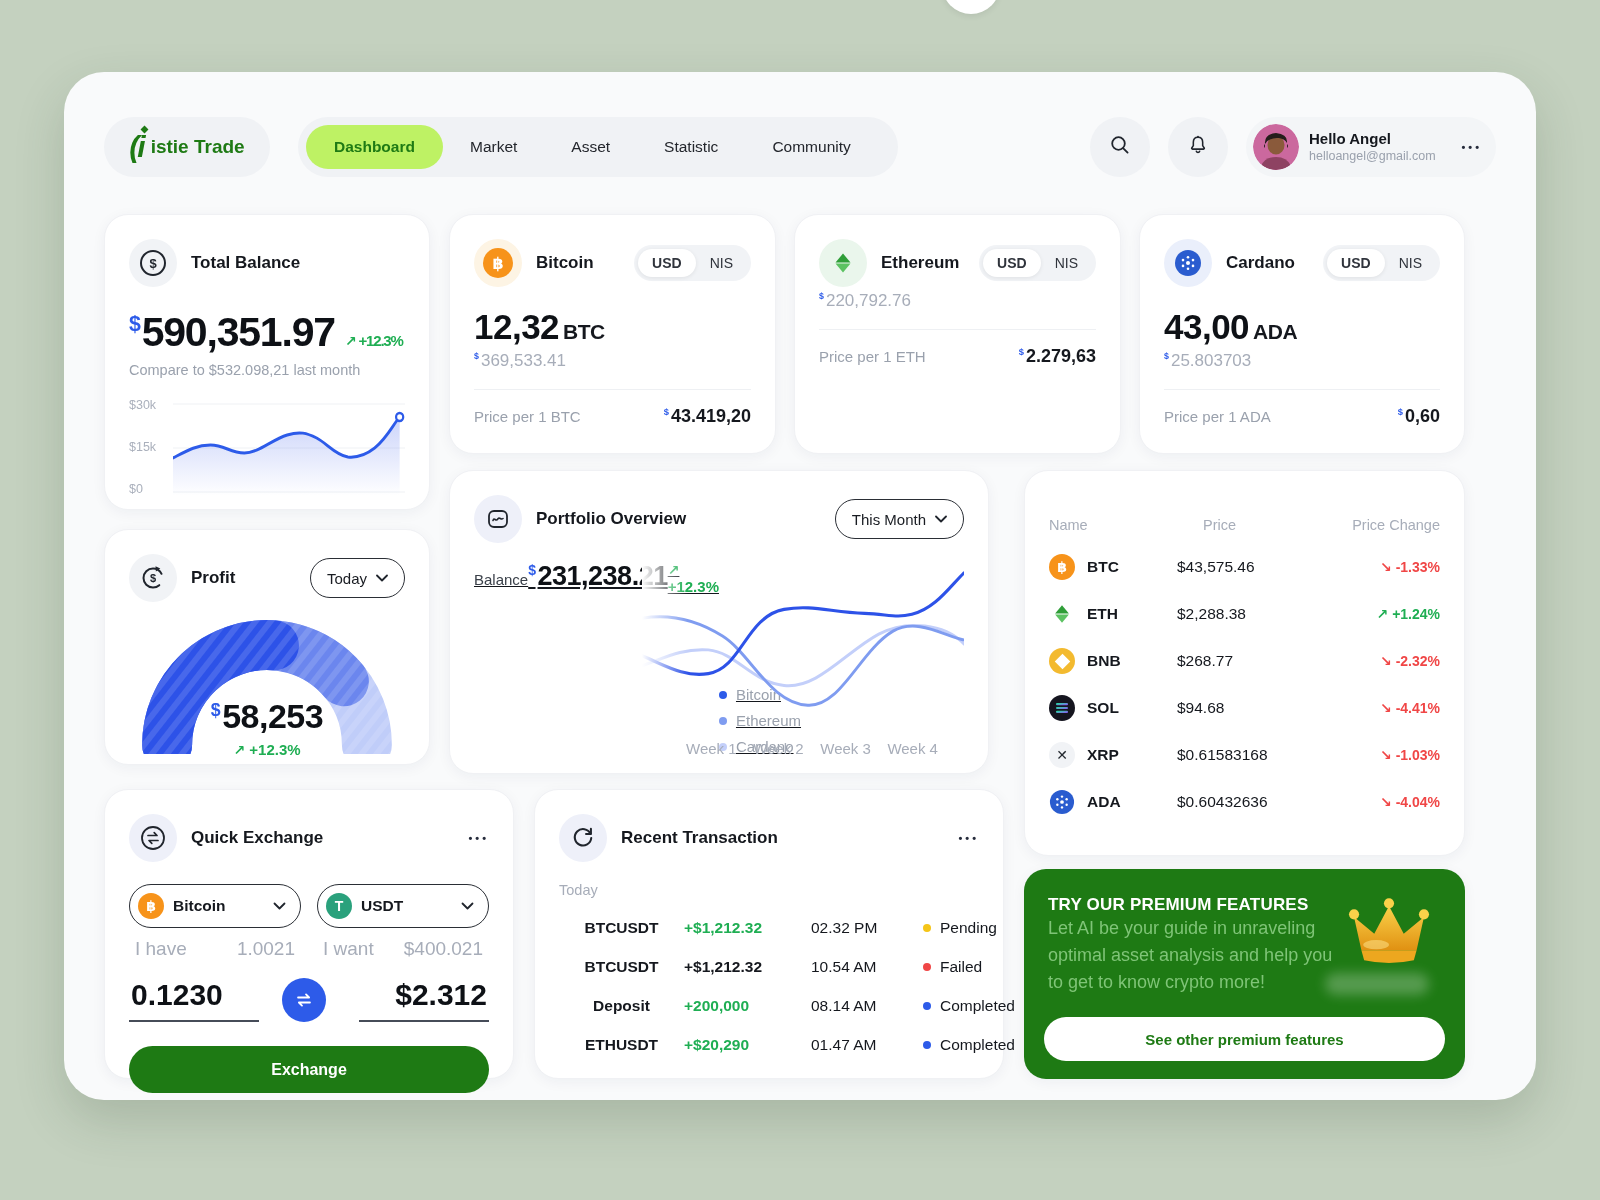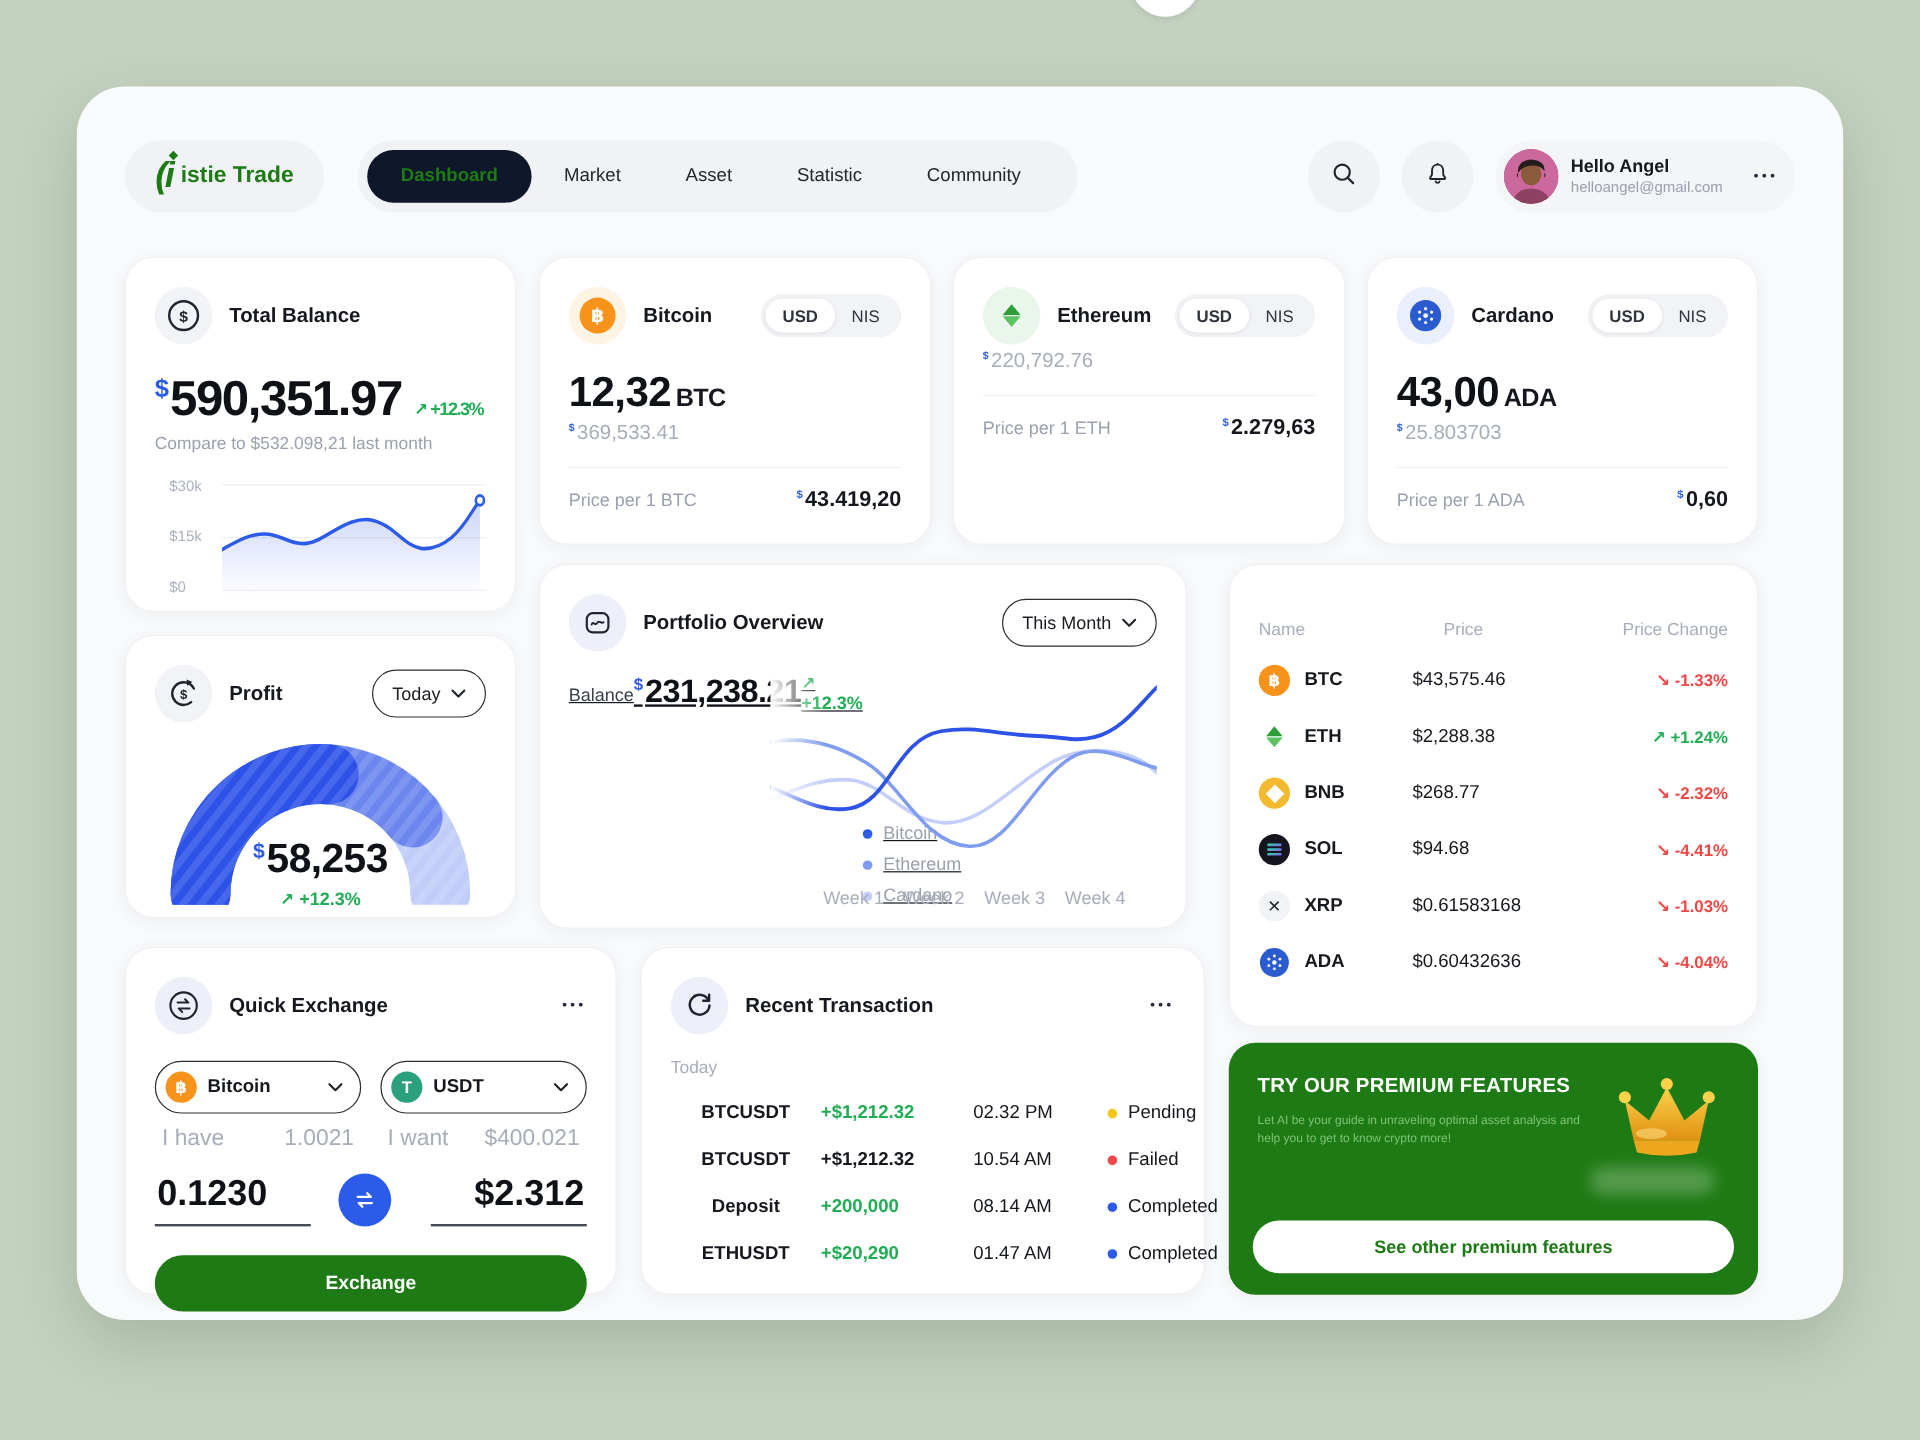--- a/index.html
+++ b/index.html
@@ -15,21 +15,21 @@
 
   
   .header { position:absolute; left:40px; right:40px; top:45px; height:60px; display:flex; align-items:center; }
   .pill-gray { background:#f0f2f5; border-radius:30px; }
   .logo { width:166px; height:60px; display:flex; align-items:center; justify-content:center; gap:7px; }
   .logo-mark { position:relative; font-style:italic; font-weight:700; font-size:30px; color:#1e7a14; letter-spacing:-2px; }
   .logo-star { position:absolute; top:-4px; right:-4px; width:7px; height:7px; background:#1e7a14; transform:rotate(45deg) scale(.8); }
   .logo-text { font-size:19px; font-weight:600; color:#1e7a14; }
   .nav { margin-left:28px; width:600px; height:60px; display:flex; align-items:center; padding:0 8px; }
   .nav-item { padding:0 27px; height:44px; display:flex; align-items:center; font-size:15.5px; color:#23262c; cursor:pointer; }
-  .nav-item.active { background:#0f172a; color:#1e7a14; font-weight:700; border-radius:22px; padding:16px 28px; }
+  .nav-item.active { background:#bef264; color:#1e7a14; font-weight:700; border-radius:22px; padding:16px 28px; }
   .spacer { flex:1; }
   .icon-btn { width:60px; height:60px; border-radius:50%; background:#f0f2f5; display:flex; align-items:center; justify-content:center; margin-left:18px; cursor:pointer; }
   .profile { margin-left:18px; width:250px; height:60px; background:#f3f5f7; border-radius:30px; display:flex; align-items:center; padding:0 14px 0 7px; }
   .avatar { width:46px; height:46px; border-radius:50%; flex:none; }
   .profile-texts { margin-left:10px; line-height:1.25; }
   .profile-name { font-size:15px; font-weight:700; color:#15181e; }
   .profile-email { font-size:12.5px; color:#9aa1ad; }
   .dots { margin-left:auto; color:#252b3b; font-size:11px; letter-spacing:3px; font-weight:700; cursor:pointer; }
 
   
@@ -43,21 +43,21 @@
   .outline-pill { margin-left:auto; border:1.5px solid #2a2e35; border-radius:21px; height:40px; padding:0 16px;
     display:flex; align-items:center; gap:9px; font-size:15px; color:#191c22; background:#fff; cursor:pointer; }
   .sup { color:#2d5be9; font-size:.52em; vertical-align:super; font-weight:700; margin-right:2px; }
   .chg { color:#1fae53; font-size:15px; font-weight:600; }
   .chg .arr { font-size:14px; }
 
   
   #total-balance { left:40px; top:142px; width:326px; height:296px; }
   .tb-value { margin-top:22px; font-size:41px; font-weight:700; letter-spacing:-1.2px; color:#0e1116; }
   .tb-compare { margin-top:6px; font-size:14.5px; color:#9aa1ad; }
-  .tb-chart { display:flex; margin-top:18px; height:100px;margin-left:12px; }
+  .tb-chart { display:flex; margin-top:18px; height:100px; }
   .tb-ylabels { width:44px; display:flex; flex-direction:column; justify-content:space-between; font-size:12.5px; color:#aab0bc; padding:2px 0 0; }
   .tb-plot { flex:1; position:relative; }
 
   
   .coin-card { width:327px; height:240px; top:142px; }
   #bitcoin-card { left:385px; } #ethereum-card { left:730px; } #cardano-card { left:1075px; width:326px; }
   .toggle { margin-left:auto; background:#f1f3f6; border-radius:19px; padding:4px; display:flex; }
   .toggle span { padding:6px 14px; font-size:14px; color:#30343c; border-radius:15px; cursor:pointer; }
   .toggle .on { background:#fff; font-weight:600; box-shadow:0 1px 4px rgba(0,0,0,.08); }
   .coin-amt { margin-top:20px; font-size:35px; font-weight:700; letter-spacing:-.5px; color:#0e1116; }
@@ -126,21 +126,21 @@
   .rt-amt { color:#1fae53; font-weight:600; }
   .rt-amt.dark { color:#15181e; }
   .rt-time { color:#15181e; }
   .rt-status { display:flex; align-items:center; gap:9px; color:#15181e; }
   .sdot { width:8px; height:8px; border-radius:50%; }
   .sdot.pending { background:#f5c518; } .sdot.failed { background:#f04646; } .sdot.completed { background:#2d5be9; }
 
   
   #premium-card { left:960px; top:797px; width:441px; height:210px; background:#1e7a14; border:none; border-radius:22px; padding:26px 24px; }
   .pm-title { color:#fff; font-size:17px; font-weight:700; letter-spacing:.2px; }
-  .pm-body { margin-top:12px; width:290px; font-size:10px; line-height:1.5; color:#7fc477; }
+  .pm-body { margin-top:0; width:290px; font-size:18px; line-height:1.5; color:#7fc477; }
   .pm-btn { position:absolute; left:20px; right:20px; bottom:18px; height:44px; border:none; border-radius:22px; background:#fff; color:#1e7a14; font-size:15px; font-weight:700; font-family:inherit; cursor:pointer; }
   .pm-crown { position:absolute; right:30px; top:22px; }
   .pm-blur { position:absolute; right:36px; top:104px; width:104px; height:22px; border-radius:11px; background:rgba(255,255,255,.25); filter:blur(6px); }
 </style>
 </head>
 <body>
 
 <div class="top-notch"></div>
 
 <div class="app">

